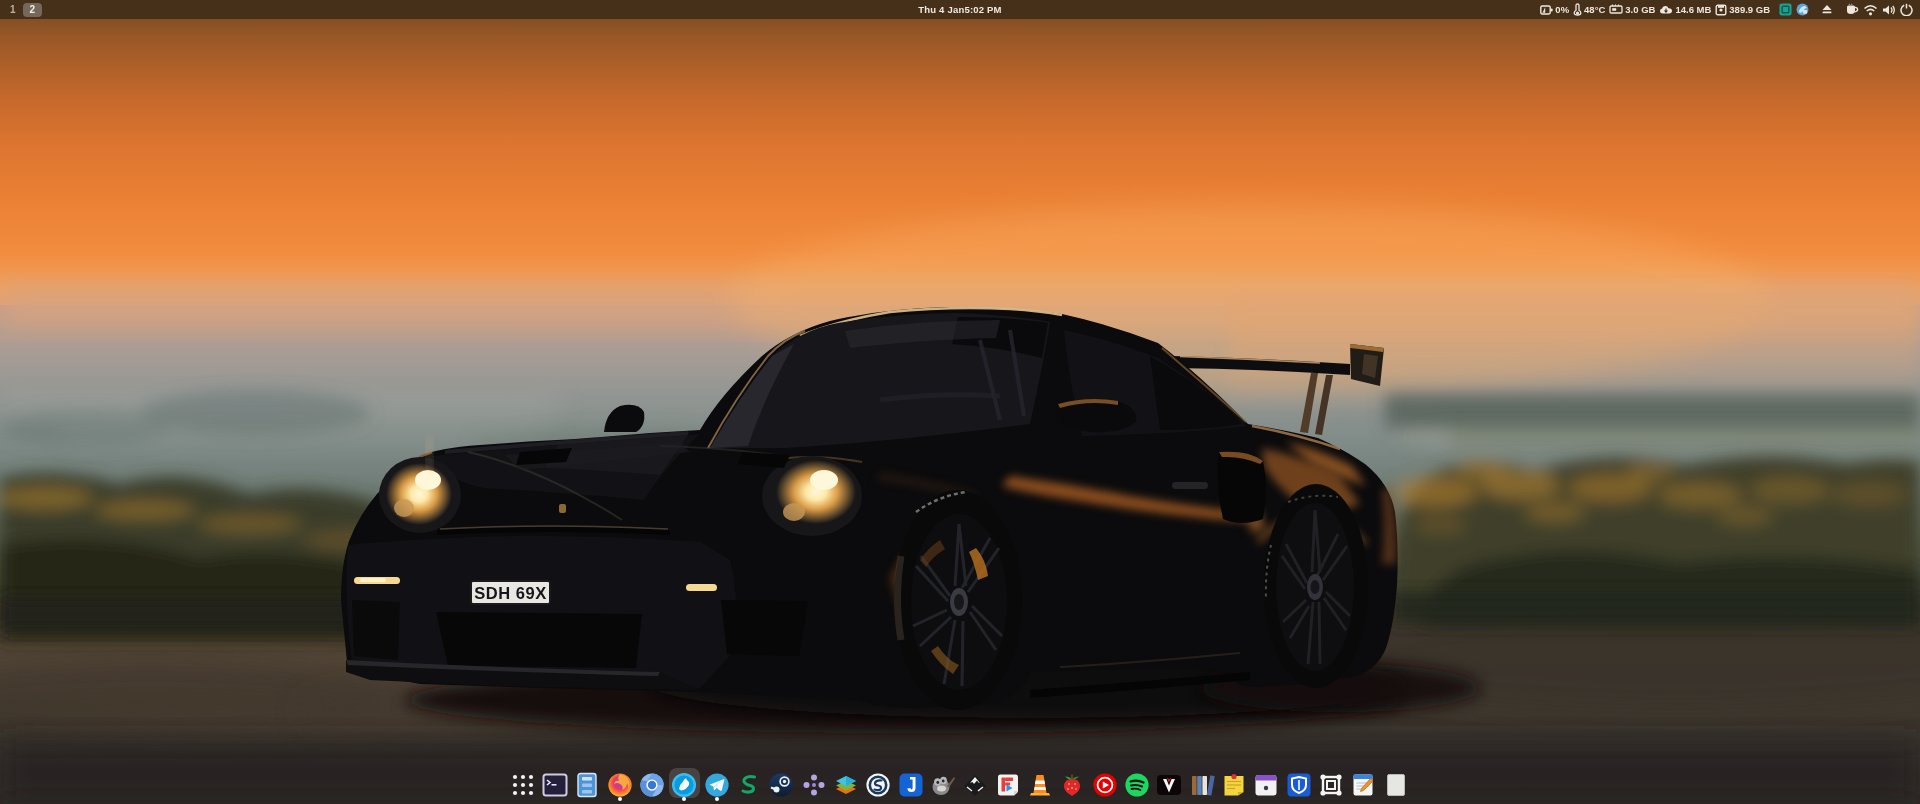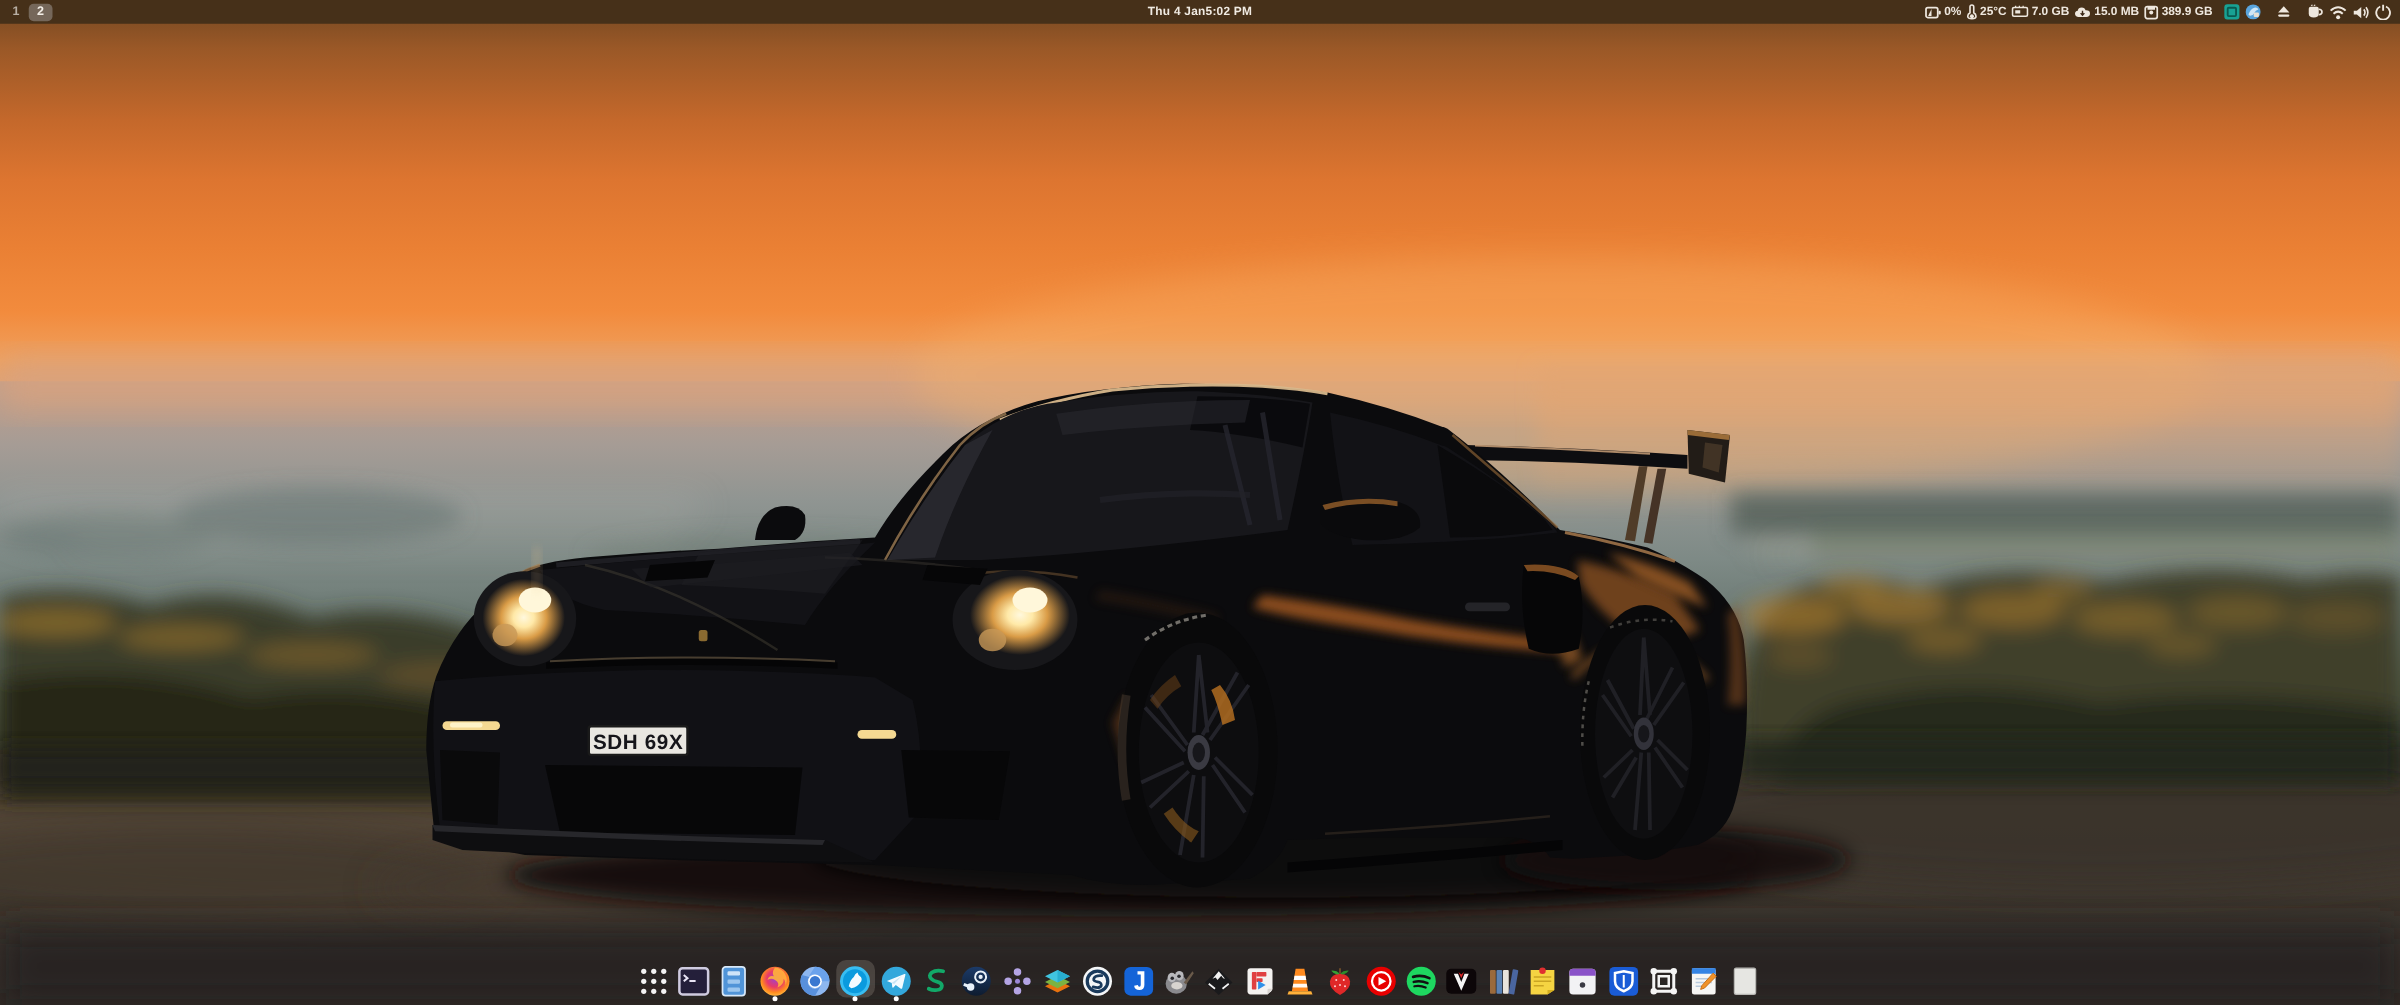--- a/index.html
+++ b/index.html
@@ -288,36 +288,36 @@
             <rect x="10.8" y="4.5" width="1.8" height="3" rx="0.8" fill="#eee7de"></rect>
             <path d="M2.5,8.8 L5.2,3.2 L5.2,8.8 Z" fill="#eee7de"></path>
           </svg>
           <span>0%</span>
         </div>
       <div class="grp">
           <svg width="9" height="13" viewBox="0 0 9 13">
             <path d="M4.5,1 Q6,1 6,2.5 L6,7.2 Q7.8,8.2 7.8,10 Q7.8,12 4.5,12 Q1.2,12 1.2,10 Q1.2,8.2 3,7.2 L3,2.5 Q3,1 4.5,1 Z" fill="none" stroke="#eee7de" stroke-width="1.3"></path>
             <circle cx="4.5" cy="10" r="1.6" fill="#eee7de"></circle>
           </svg>
-          <span>25°C</span>
+          <span>48°C</span>
         </div>
       <div class="grp">
           <svg width="14" height="11" viewBox="0 0 14 11">
             <rect x="1" y="2" width="12" height="7" rx="1.2" fill="none" stroke="#eee7de" stroke-width="1.3"></rect>
             <rect x="3.2" y="4.2" width="4" height="2.6" fill="#eee7de"></rect>
             <path d="M3.5,0.5 L3.5,2 M6.5,0.5 L6.5,2 M9.5,0.5 L9.5,2" stroke="#eee7de" stroke-width="1"></path>
           </svg>
-          <span>7.0 GB</span>
+          <span>3.0 GB</span>
         </div>
       <div class="grp">
           <svg width="14" height="11" viewBox="0 0 14 11">
             <path d="M4,9.5 Q1,9.5 1,7 Q1,4.8 3.2,4.6 Q3.6,2 6.4,2 Q8.8,2 9.4,4.2 Q13,4 13,6.8 Q13,9.5 10,9.5 Z" fill="#eee7de"></path>
             <path d="M7,4.5 L7,8 M5.5,6.5 L7,8.2 L8.5,6.5" stroke="#3c2817" stroke-width="1.1" fill="none"></path>
           </svg>
-          <span>15.0 MB</span>
+          <span>14.6 MB</span>
         </div>
       <div class="grp">
           <svg width="12" height="12" viewBox="0 0 12 12">
             <rect x="1.2" y="1.2" width="9.6" height="9.6" rx="1.6" fill="none" stroke="#eee7de" stroke-width="1.4"></rect>
             <circle cx="6" cy="6" r="1.6" fill="#eee7de"></circle>
             <rect x="3" y="1.6" width="6" height="2.2" fill="#eee7de"></rect>
           </svg>
           <span>389.9 GB</span>
         </div>
       <div class="grp" style="margin-left:5px;">

